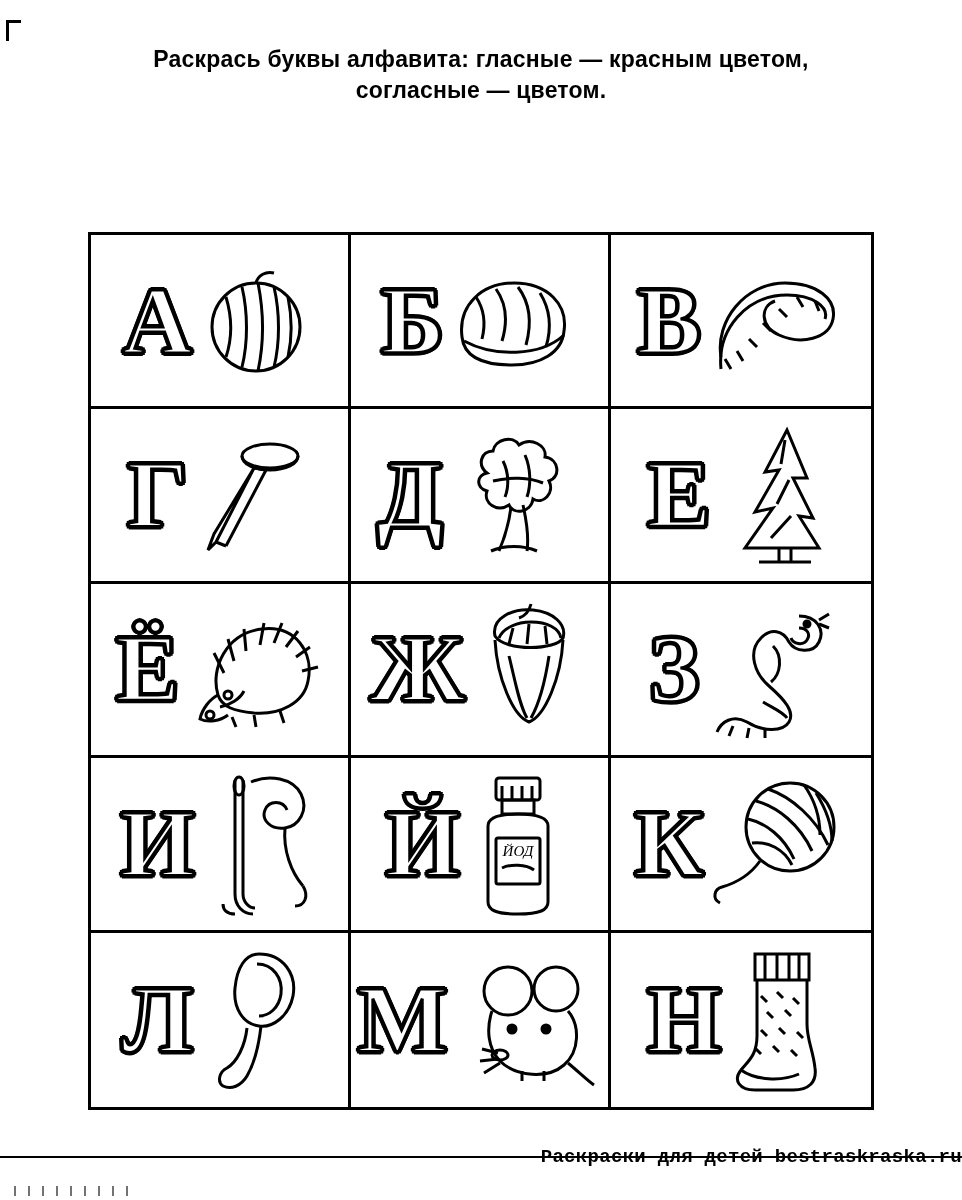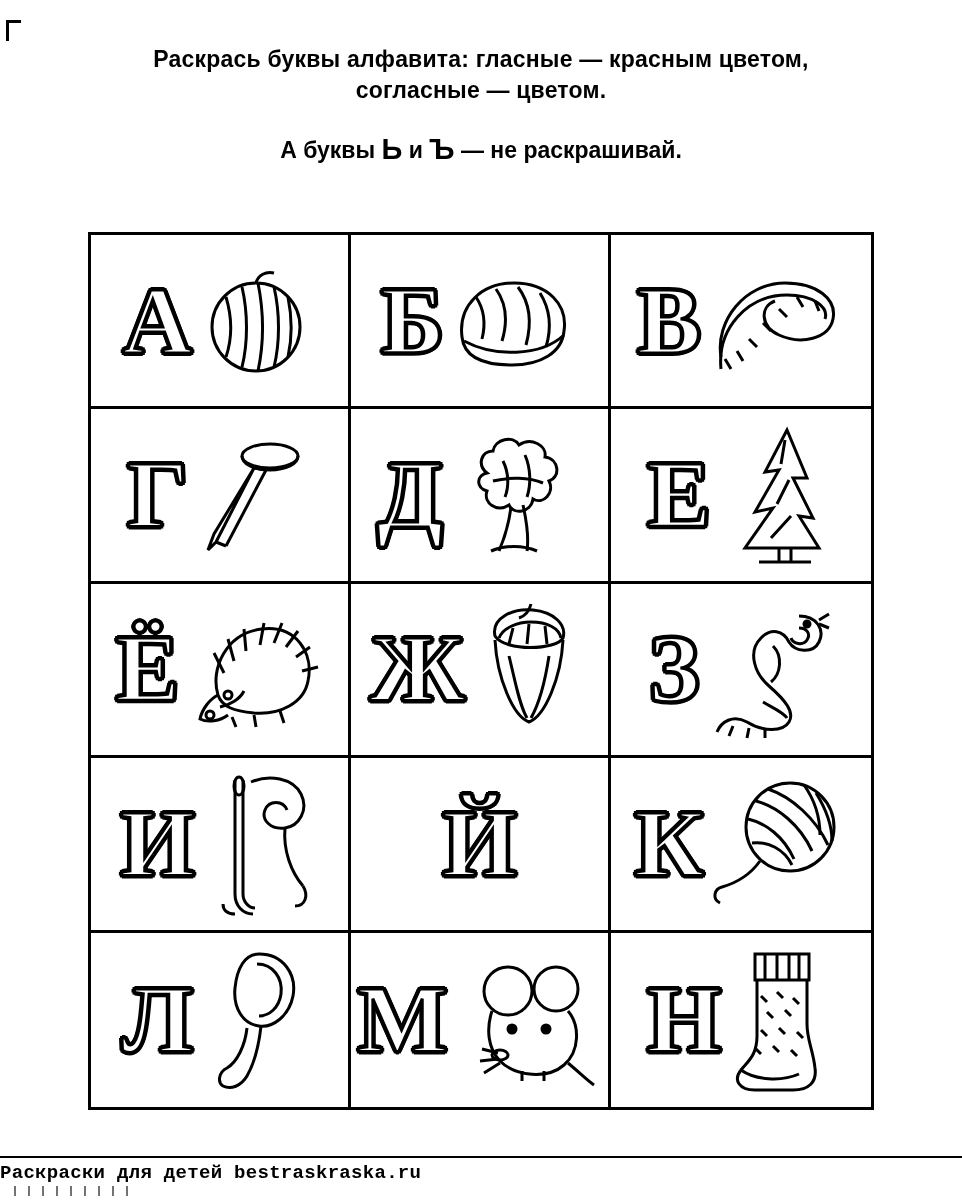--- a/index.html
+++ b/index.html
@@ -96,22 +96,22 @@
     z-index: 1;
     margin-left: 4px;
   }
   .art svg { display: block; }
 
   
   .footer {
     position: absolute;
     left: 0;
     right: 0;
-    bottom: 16px;
-    text-align: left;
+    bottom: 32px;
+    text-align: right;
   }
   .footer-text {
     font-family: "Liberation Mono", monospace;
     font-size: 19px;
     font-weight: bold;
     letter-spacing: 0.3px;
   }
   .footer-rule {
     width: 962px;
     height: 2px;
@@ -144,27 +144,20 @@
 </head>
 <body>
 
 <div class="page">
 
   <div class="corner-mark"></div>
 
   <div class="header">
     <div class="title-line">Раскрась буквы алфавита: гласные — красным цветом,</div>
     <div class="title-line">согласные — цветом.</div>
-    <div class="subtitle">
-      <span>А буквы</span>
-      <span class="big-letter">Ь</span>
-      <span>и</span>
-      <span class="big-letter">Ъ</span>
-      <span>— не раскрашивай.</span>
-    </div>
   </div>
 
   <div class="grid">
 
     <div class="cell">
       <div class="cell-inner">
         <span class="letter">А</span>
         <span class="art">
           <svg width="120" height="120" viewBox="0 0 120 120" fill="none" stroke="#000" stroke-width="3">
             <circle cx="60" cy="66" r="44"></circle>
@@ -319,20 +312,31 @@
             <path d="M86 64 C84 86 92 108 104 122"></path>
             <path d="M104 122 C110 132 106 142 96 142"></path>
           </svg>
         </span>
       </div>
     </div>
 
     <div class="cell">
       <div class="cell-inner">
         <span class="letter">Й</span>
+        <span class="art">
+          <svg width="110" height="160" viewBox="0 0 110 160" fill="none" stroke="#000" stroke-width="3">
+            <rect x="32" y="14" width="44" height="22" rx="3"></rect>
+            <path d="M38 22 L38 36 M48 22 L48 36 M58 22 L58 36 M68 22 L68 36"></path>
+            <rect x="38" y="36" width="32" height="14"></rect>
+            <path d="M24 62 C24 54 34 50 54 50 C74 50 84 54 84 62 L84 138 C84 146 76 150 54 150 C32 150 24 146 24 138 Z"></path>
+            <rect x="32" y="74" width="44" height="46" rx="2"></rect>
+            <text x="54" y="92" font-family="Liberation Serif, serif" font-size="15" font-style="italic" text-anchor="middle" fill="#000" stroke="none">ЙОД</text>
+            <path d="M38 104 C46 100 62 100 70 106"></path>
+          </svg>
+        </span>
       </div>
     </div>
 
     <div class="cell">
       <div class="cell-inner">
         <span class="letter">К</span>
         <span class="art">
           <svg width="140" height="150" viewBox="0 0 140 150" fill="none" stroke="#000" stroke-width="3">
             <circle cx="82" cy="58" r="44"></circle>
             <path d="M48 32 C70 38 92 56 104 82"></path>

